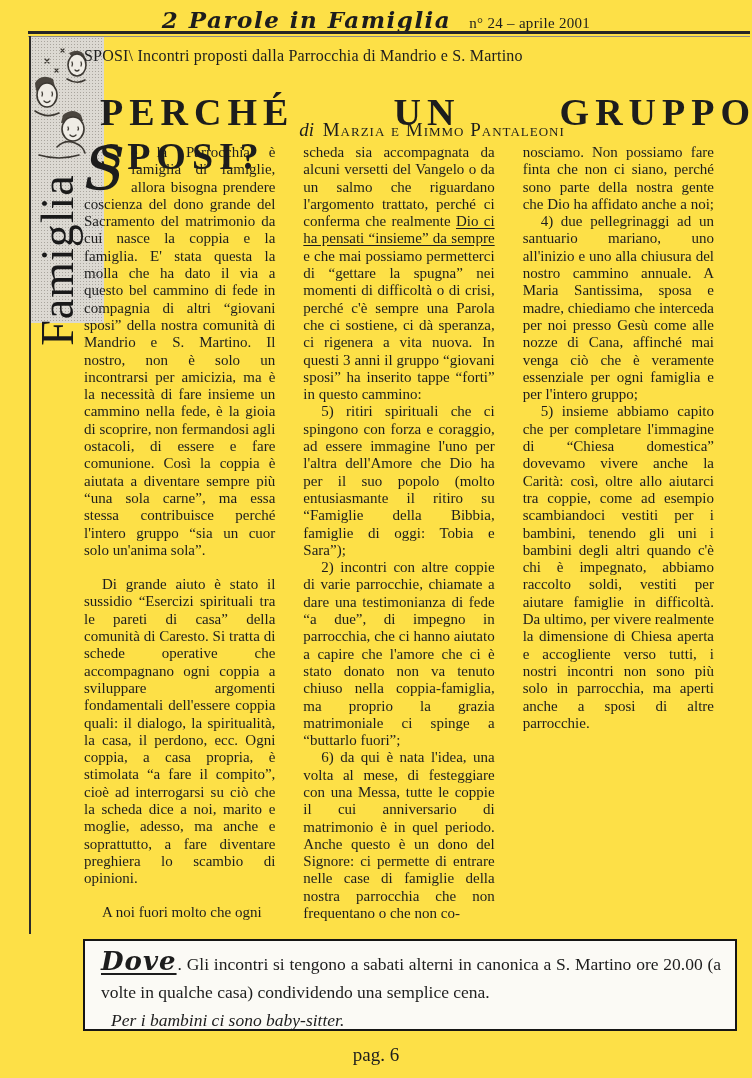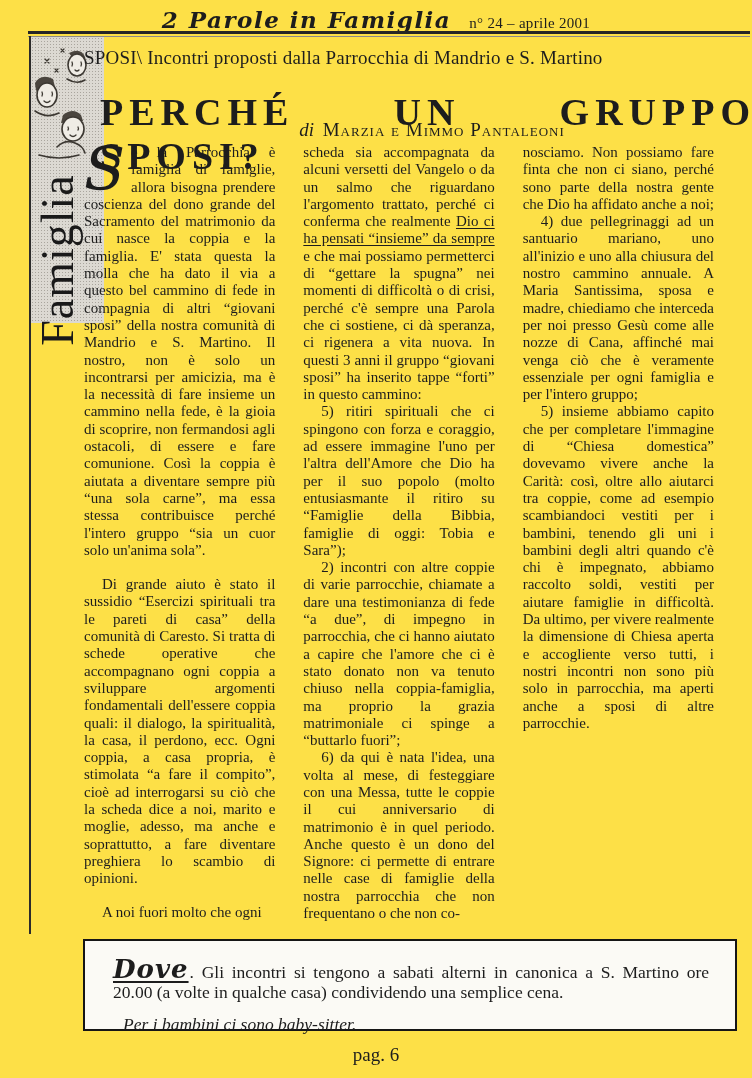--- a/index.html
+++ b/index.html
@@ -30,21 +30,21 @@
   .illustration{position:absolute; left:31px; top:39px; width:72px; height:124px;}
   .vertical-label{
     position:absolute; left:-52px; top:230px; width:220px; height:60px;
     transform:rotate(-90deg);
     font-size:46px; text-align:center; line-height:60px; letter-spacing:1px;
     color:#191919;
   }
   
   .kicker{
     position:absolute; left:84px; top:47px; width:658px;
-    font-size:19px; white-space:nowrap; letter-spacing:.2px;
+    font-size:16px; white-space:nowrap; letter-spacing:.2px;
   }
   .title{
     position:absolute; left:84px; top:74px; width:656px; margin:16px;
     font-size:38px; font-weight:bold; letter-spacing:6px;
     text-align:justify; text-align-last:justify;
   }
   .byline{position:absolute; left:84px; top:119px; width:656px; text-align:center; font-size:19px;margin-left:20px;}
   .byline .di{font-style:italic; margin-right:4px;}
   .byline .names{font-variant:small-caps; letter-spacing:1px;}
   
@@ -60,21 +60,21 @@
     float:left; font-family:"DejaVu Serif",serif; font-style:italic;
     font-size:60px; line-height:46px; padding:2px 6px 0 0;
   }
   .u{text-decoration:underline; text-underline-offset:2px;}
   
   .dove-box{
     position:absolute; left:83px; top:939px; width:654px; height:92px;
     border:2px solid #161616; box-sizing:border-box; padding:6px 14px 0 16px;
     background:#fbfaf5;
   }
-  .dove-box p{margin:12px; font-size:17.5px; line-height:20px; text-align:justify;}
+  .dove-box p{margin:0; font-size:17.5px; line-height:28px; text-align:justify;}
   .dove-label{
     font-family:"DejaVu Serif",serif; font-style:italic; font-weight:bold;
     font-size:26px; text-decoration:underline; text-underline-offset:3px;
     letter-spacing:1px; padding-right:1px;
   }
   .dove-note{font-style:italic; font-size:17px; line-height:24px; text-indent:10px; text-align:left !important;}
   
   .footer{position:absolute; top:1044px; left:0; width:100%; text-align:center; font-size:19px;}
 </style>
 </head>

